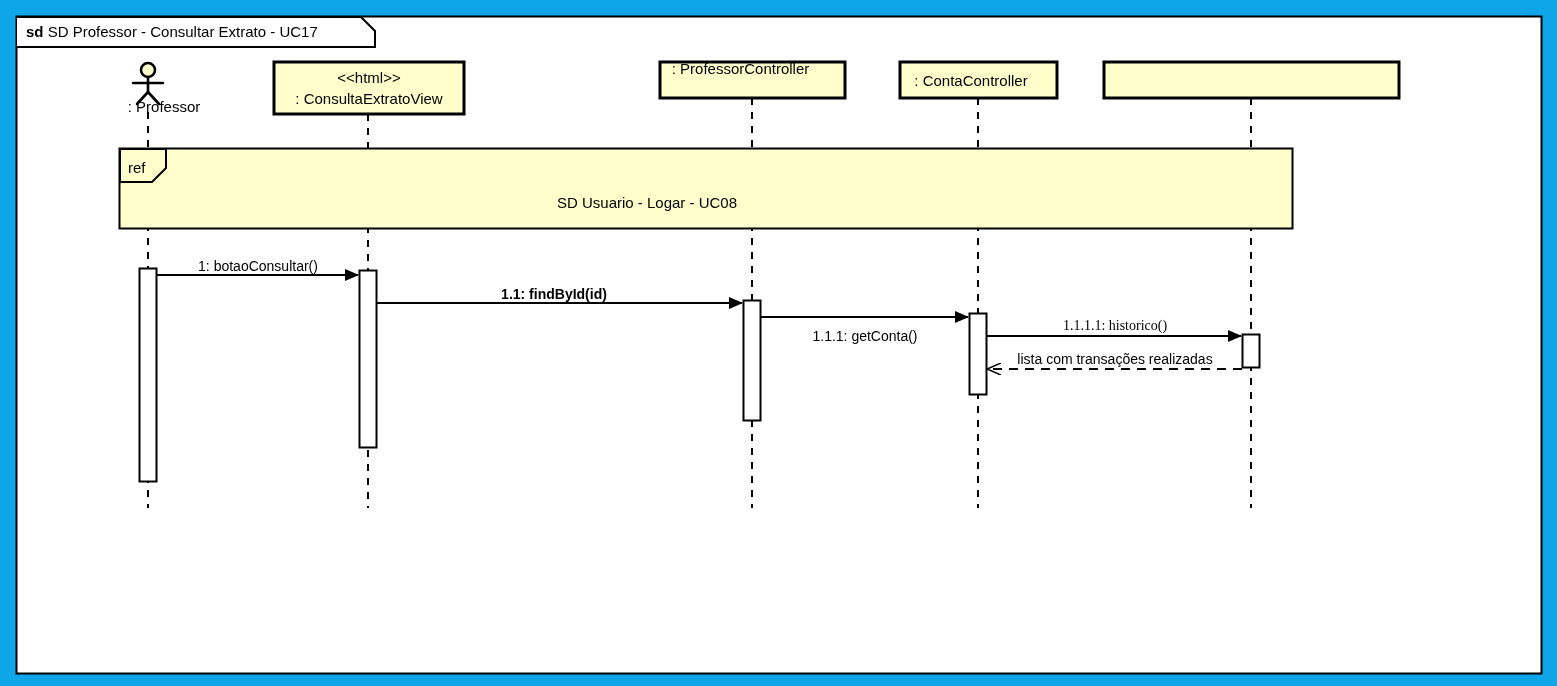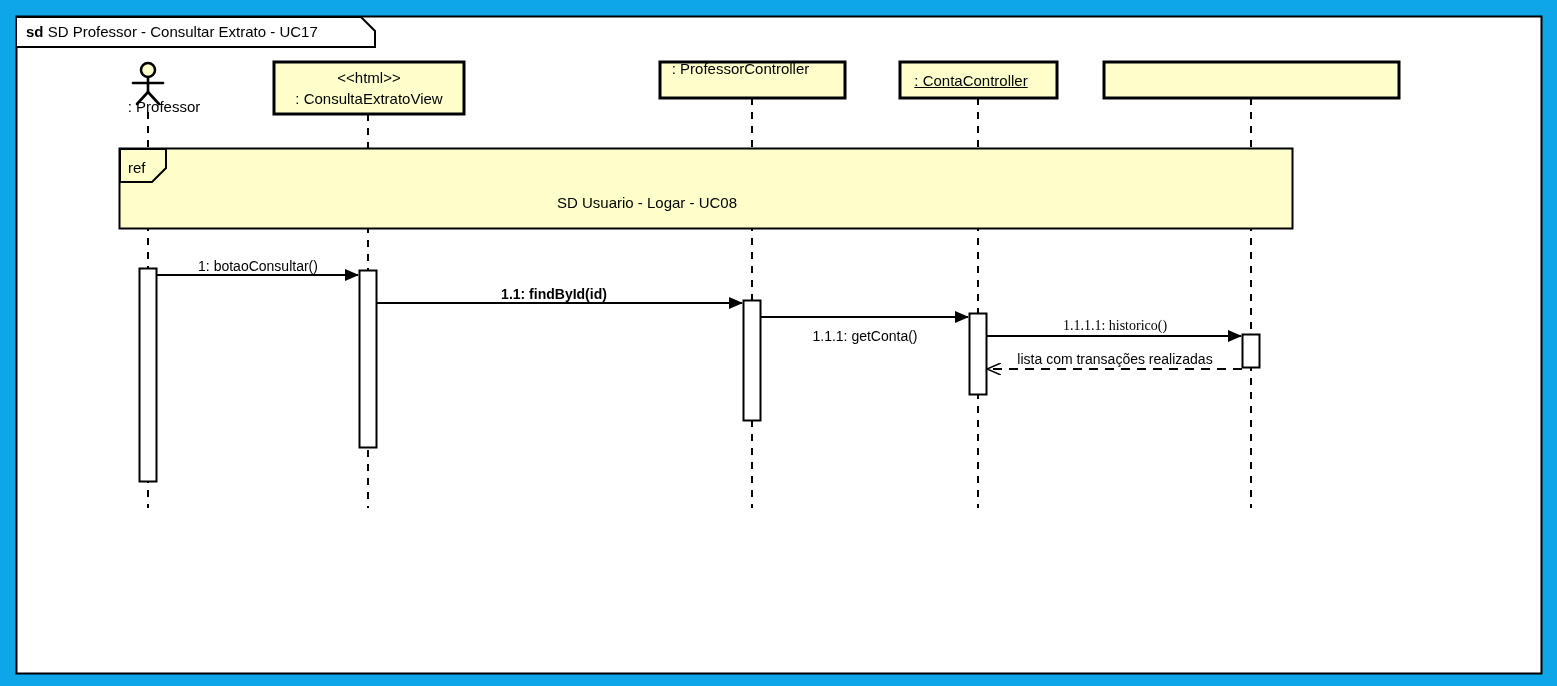--- a/index.html
+++ b/index.html
@@ -91,21 +91,21 @@
     <span>SD Professor - Consultar Extrato - UC17</span>
   </div>
 
   <div class="lf-name" style="left:104px;top:98px;width:120px;">: Professor</div>
 
   <div class="lf-name" style="left:274px;top:69px;width:190px;">&lt;&lt;html&gt;&gt;</div>
   <div class="lf-name" style="left:274px;top:90px;width:190px;">: ConsultaExtratoView</div>
 
   <div class="lf-name" style="left:660px;top:60px;width:161px;">: ProfessorController</div>
 
-  <div class="lf-name" style="left:900px;top:72px;width:142px;text-decoration:underline;">: ContaController</div>
+  <div class="lf-name" style="left:900px;top:72px;width:142px;">: ContaController</div>
 
 
   <div class="txt ref-label">ref</div>
   <div class="txt ref-body">SD Usuario - Logar - UC08</div>
 
   <div class="msg" style="left:158px;top:258px;width:200px;">1: botaoConsultar()</div>
   <div class="msg" style="left:372px;top:286px;width:364px;font-weight:bold;">1.1: findById(id)</div>
   <div class="msg" style="left:762px;top:300px;width:206px;margin-top:28px;">1.1.1: getConta()</div>
   <div class="msg" style="left:988px;top:318px;width:254px;font-family:Liberation Serif, serif;">1.1.1.1: historico()</div>
   <div class="msg" style="left:988px;top:351px;width:254px;">lista com transações realizadas</div>

